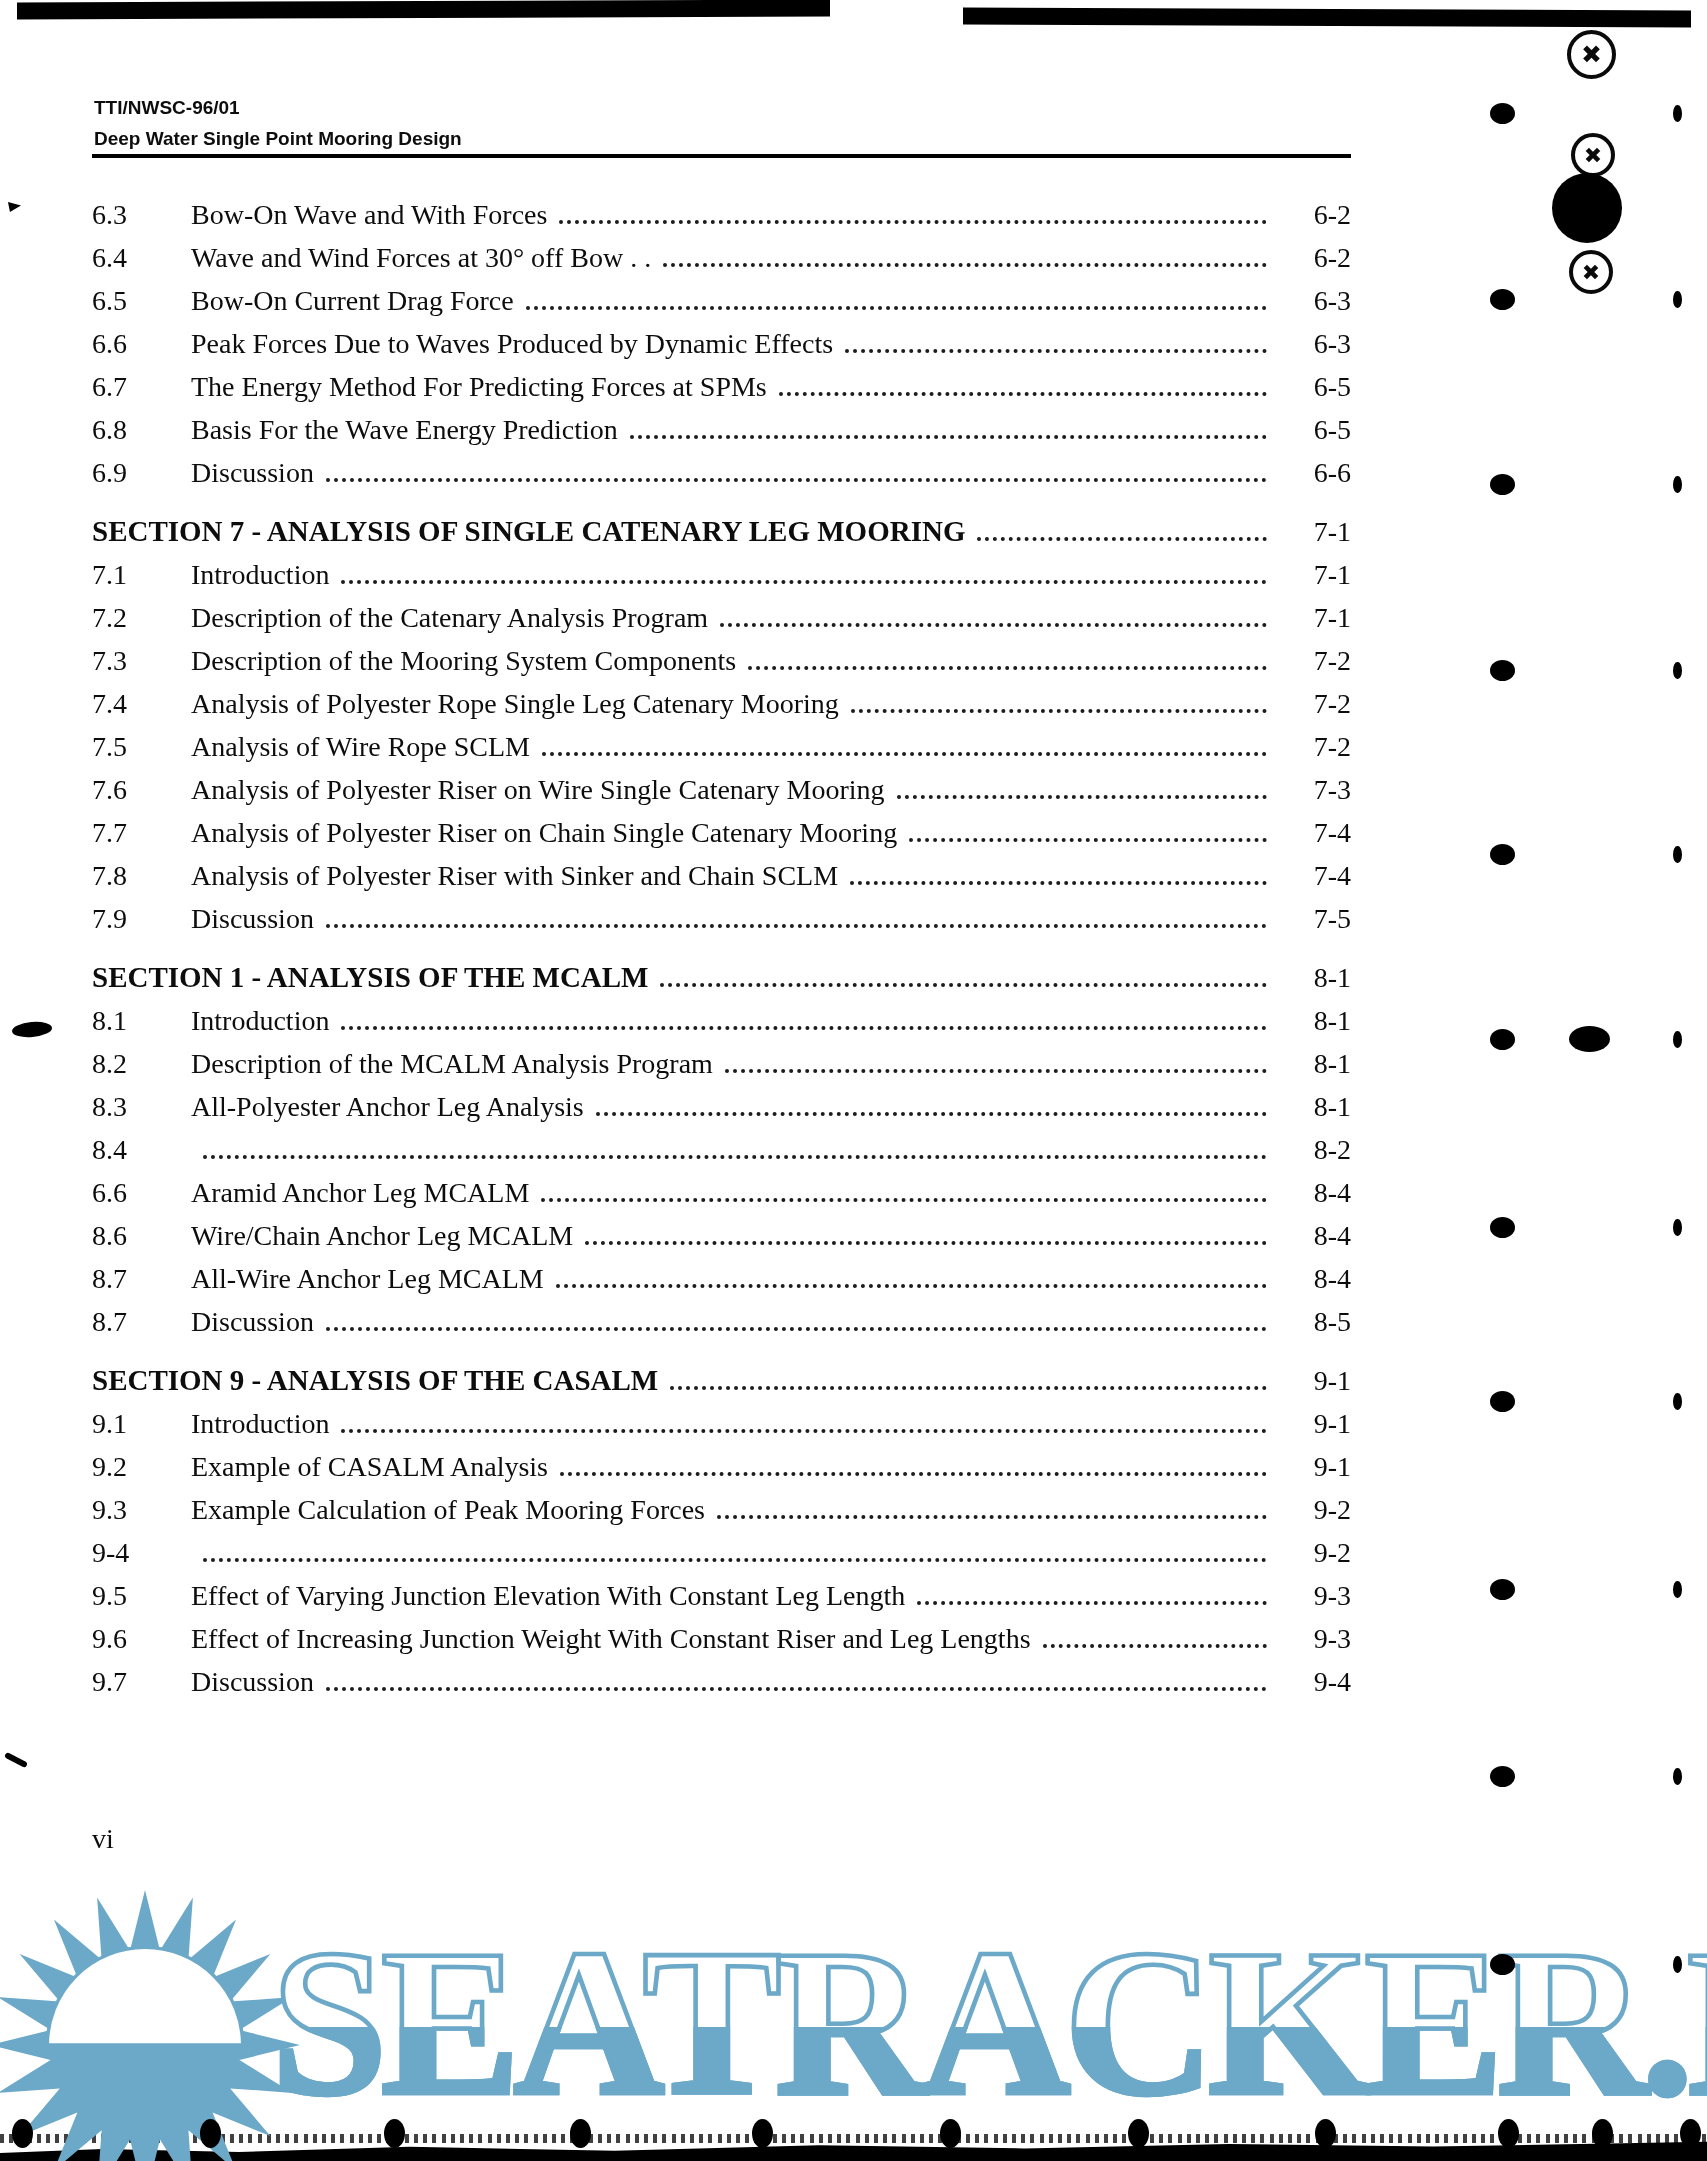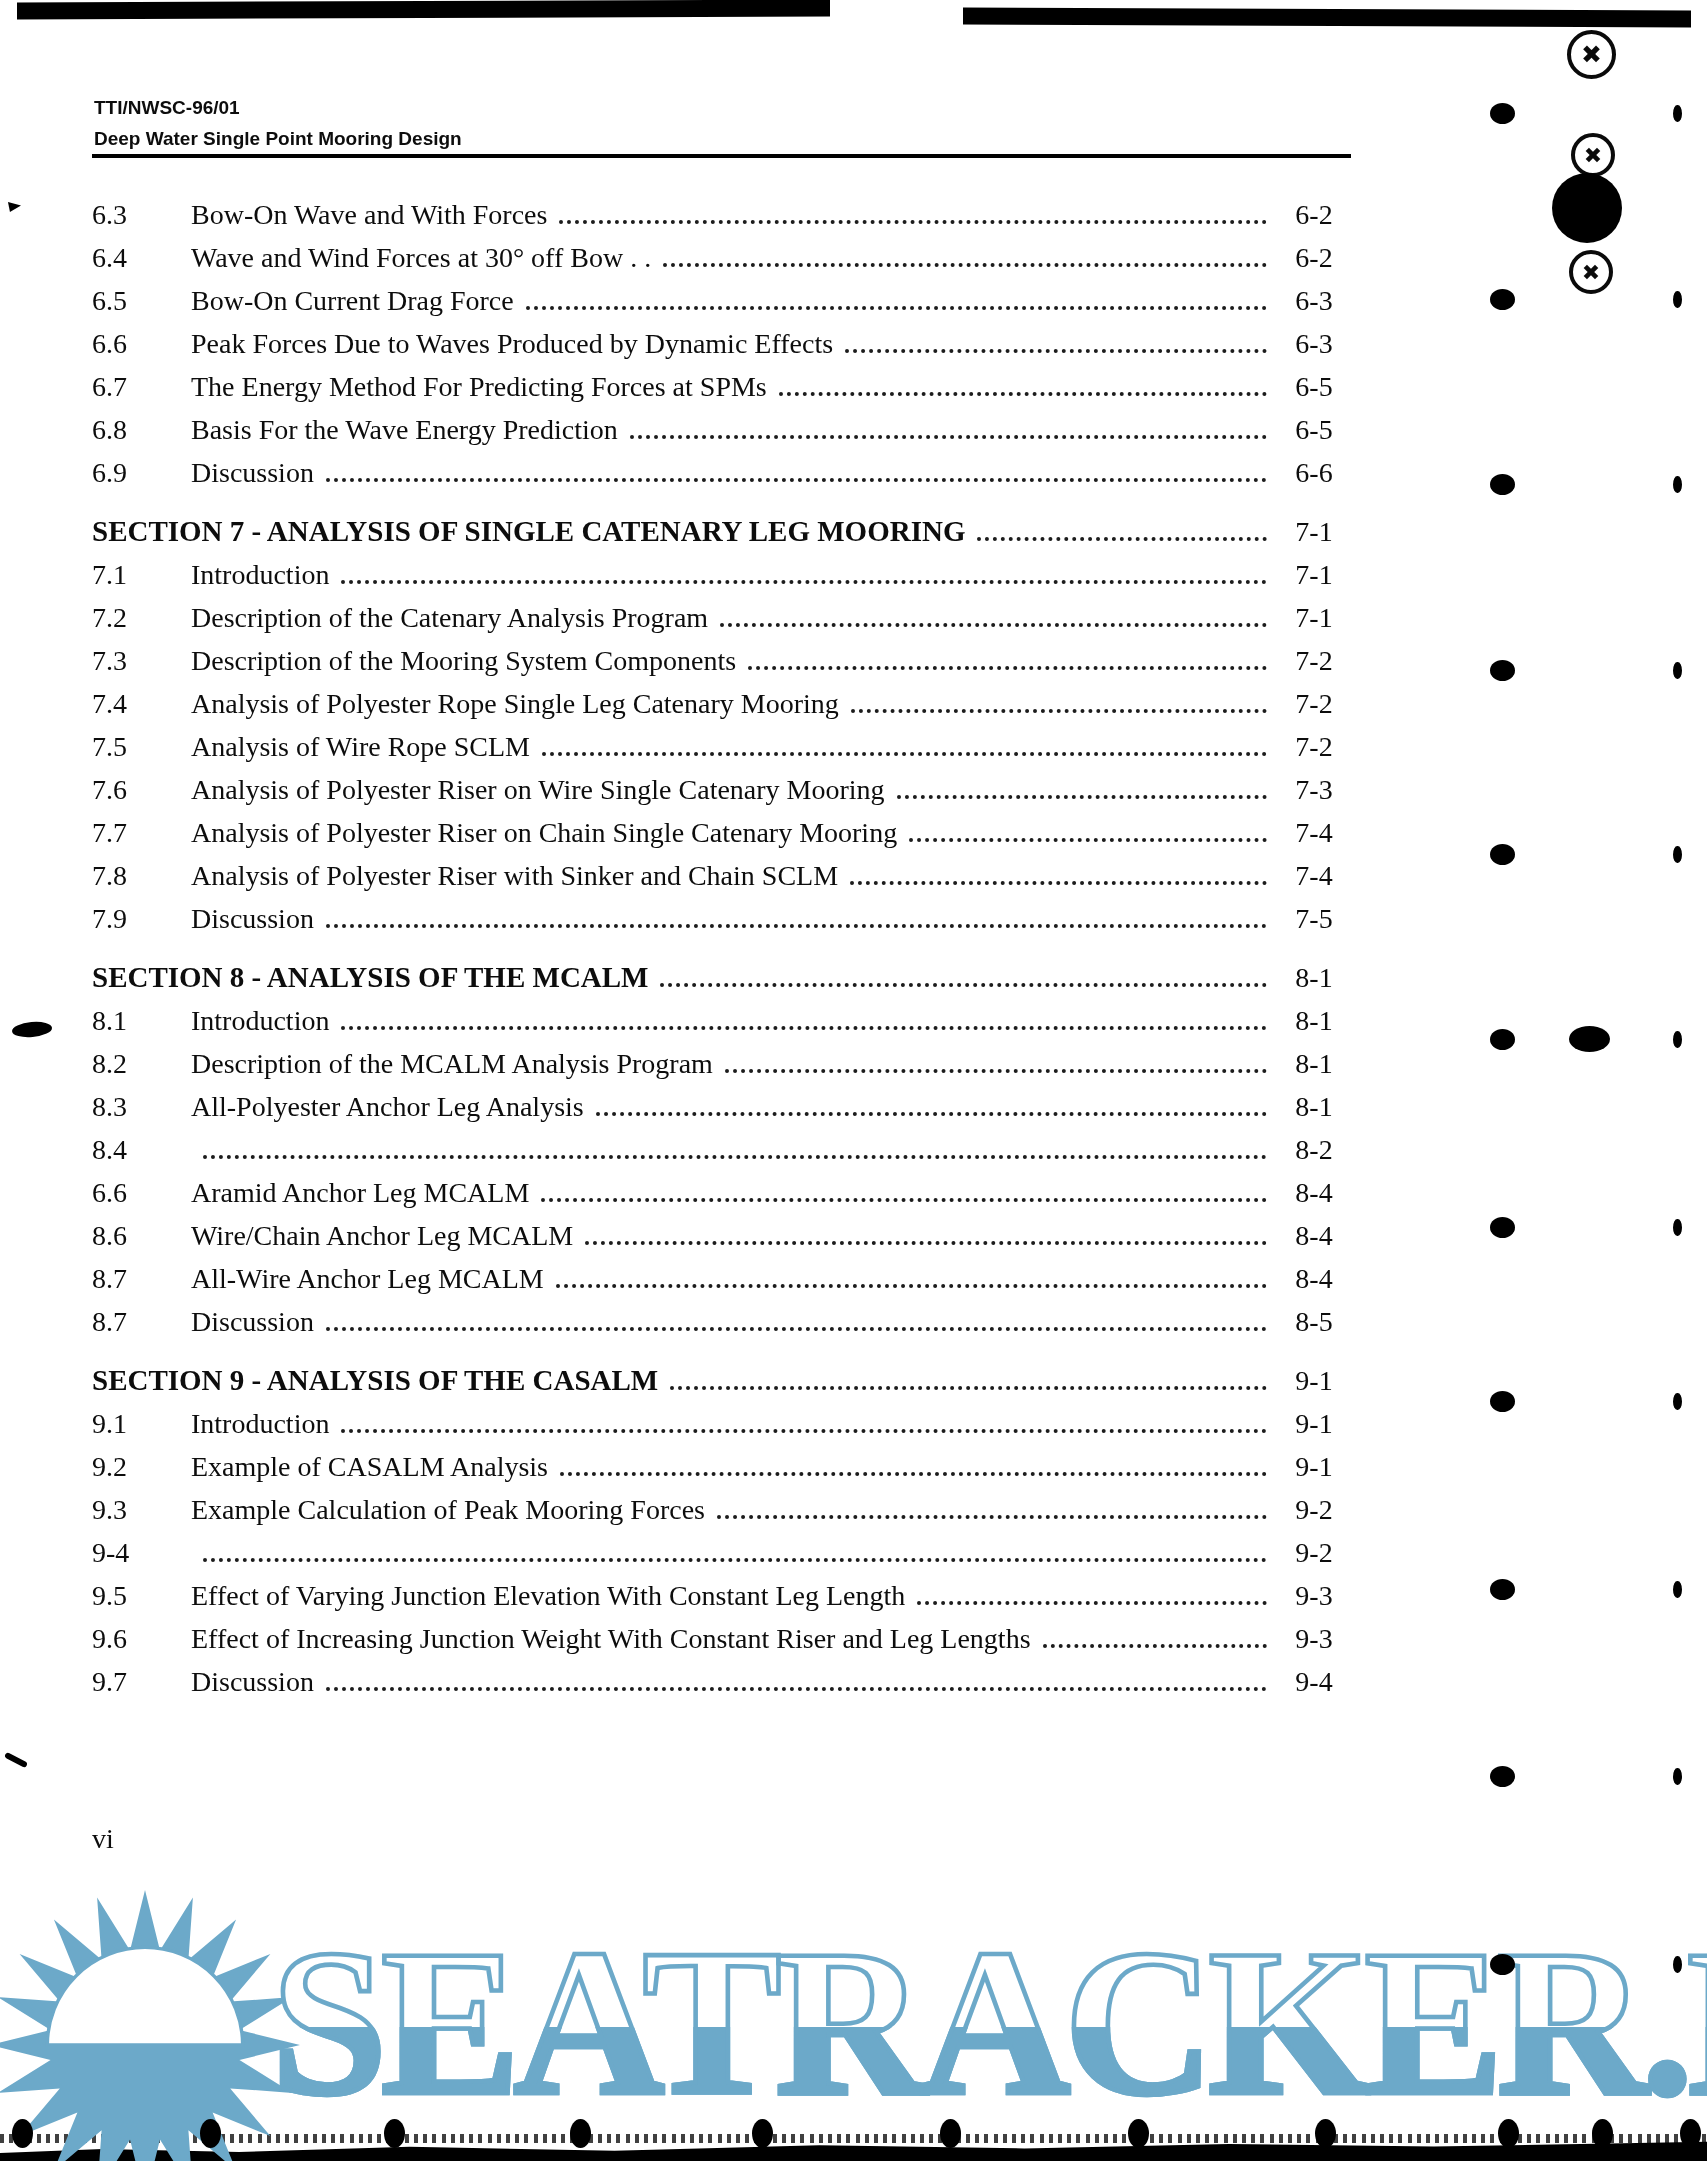--- a/index.html
+++ b/index.html
@@ -17,21 +17,21 @@
   .header-rule{position:absolute;left:92px;top:154px;width:1259px;height:4px;background:#000;}
 
   
   .toc{position:absolute;left:92px;top:194px;width:1259px;}
   .group.with-heading{margin-top:16px;}
   .row{display:flex;align-items:flex-end;height:43px;padding-bottom:6px;box-sizing:border-box;}
   .row .num{width:99px;font-size:28px;flex:none;}
   .row .title{font-size:28px;white-space:nowrap;}
   .row.heading .title{font-weight:bold;font-size:29px;}
   .row .dots{flex:1;min-width:26px;border-bottom:4px dotted #1c1c1c;margin:0 10.5px 6.6px 12px;}
-  .row .page{width:74px;flex:none;font-size:28px;text-align:center;}
+  .row .page{width:74px;flex:none;font-size:28px;text-align:right;}
 
   .page-num{position:absolute;left:92px;top:1823px;width:1259px;text-align:left;font-size:28px;}
 
   
   .wm{position:absolute;left:271px;top:1926px;height:194px;z-index:5;}
   .wm-text{font-family:"Liberation Serif", serif;font-weight:bold;font-size:209px;line-height:194px;
            letter-spacing:-6.6px;white-space:nowrap;}
   .wm-outline{color:#ffffff;-webkit-text-stroke:4.6px #6ca9c9;}
   .wm-fill{position:absolute;left:0;top:0;color:#6ca9c9;-webkit-text-stroke:4.6px #6ca9c9;
            clip-path:inset(52% 0 0 0);}
@@ -162,21 +162,21 @@
       </div>
       <div class="row">
         <span class="num">7.9</span>
         <span class="title">Discussion</span>
         <span class="dots"></span>
         <span class="page">7-5</span>
       </div>
     </div>
     <div class="group with-heading">
       <div class="row heading">
-        <span class="title">SECTION 8 - ANALYSIS OF THE  MCALM</span>
+        <span class="title">SECTION 1 - ANALYSIS OF THE  MCALM</span>
         <span class="dots"></span>
         <span class="page">8-1</span>
       </div>
       <div class="row">
         <span class="num">8.1</span>
         <span class="title">Introduction</span>
         <span class="dots"></span>
         <span class="page">8-1</span>
       </div>
       <div class="row">

